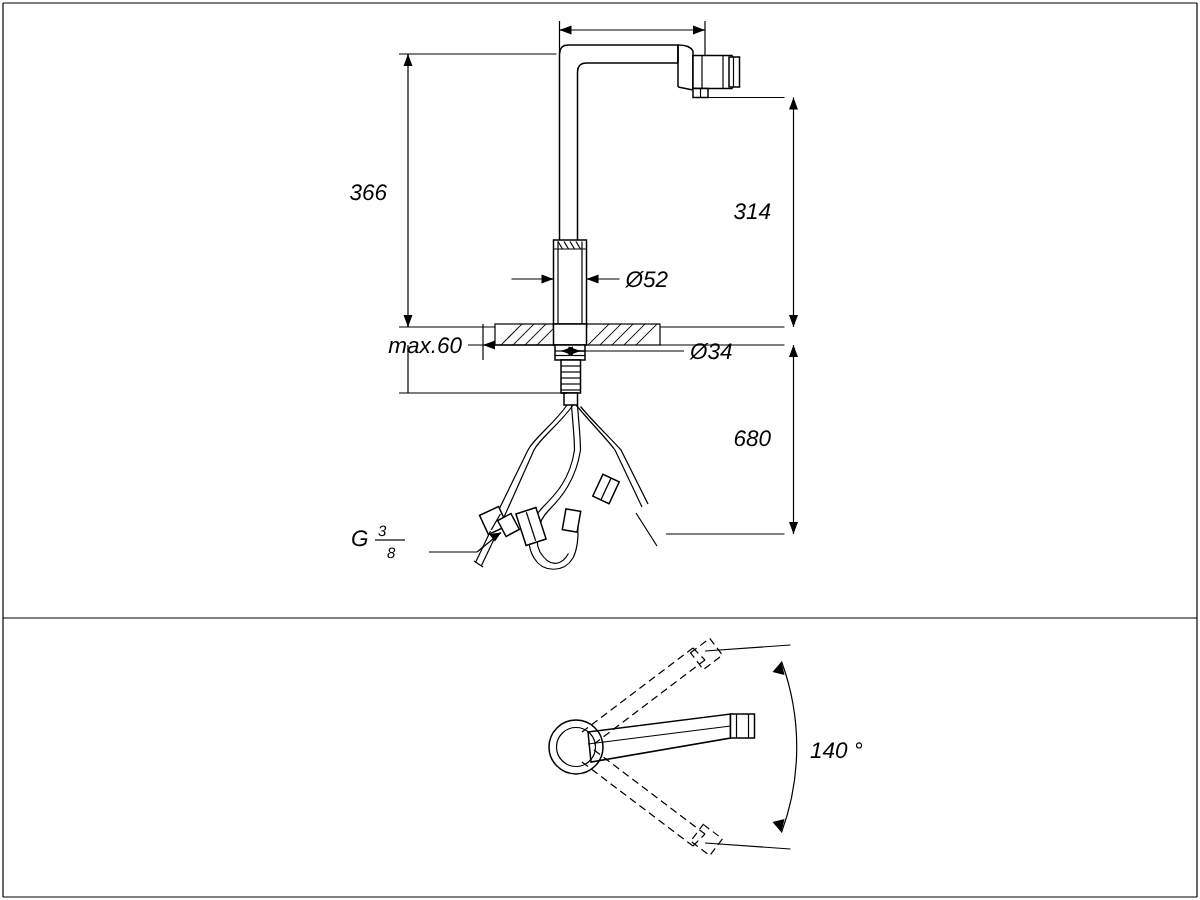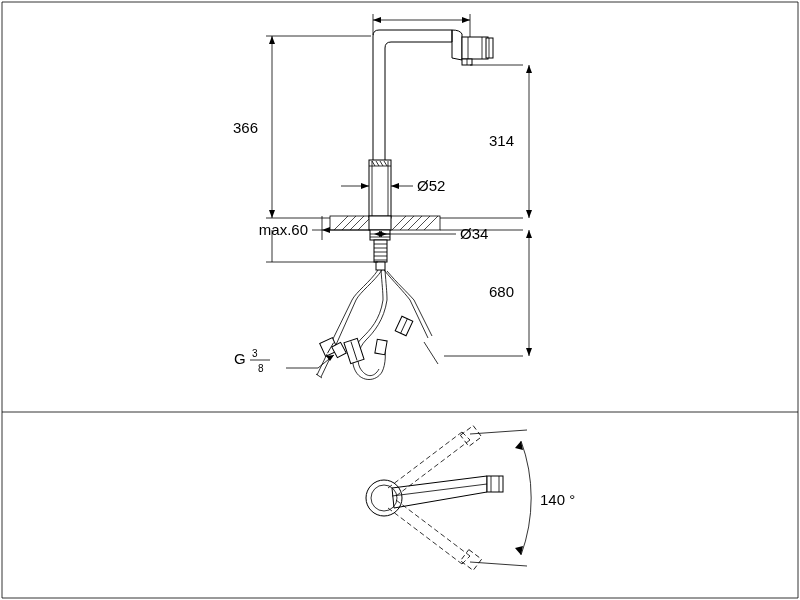--- a/index.html
+++ b/index.html
@@ -11,20 +11,21 @@
     width: 800px;
     height: 600px;
     font-family: "Liberation Sans", sans-serif;
     color: #000000;
     overflow: hidden;
   }
   #stage {
     position: relative;
     width: 800px;
     height: 460px;
+    font-style: italic;
   }
   svg#drawing {
     position: absolute;
     left: 0;
     top: 0;
     width: 800px;
     height: 600px;
   }
   .dim-text {
     font-family: "Liberation Sans", sans-serif;

